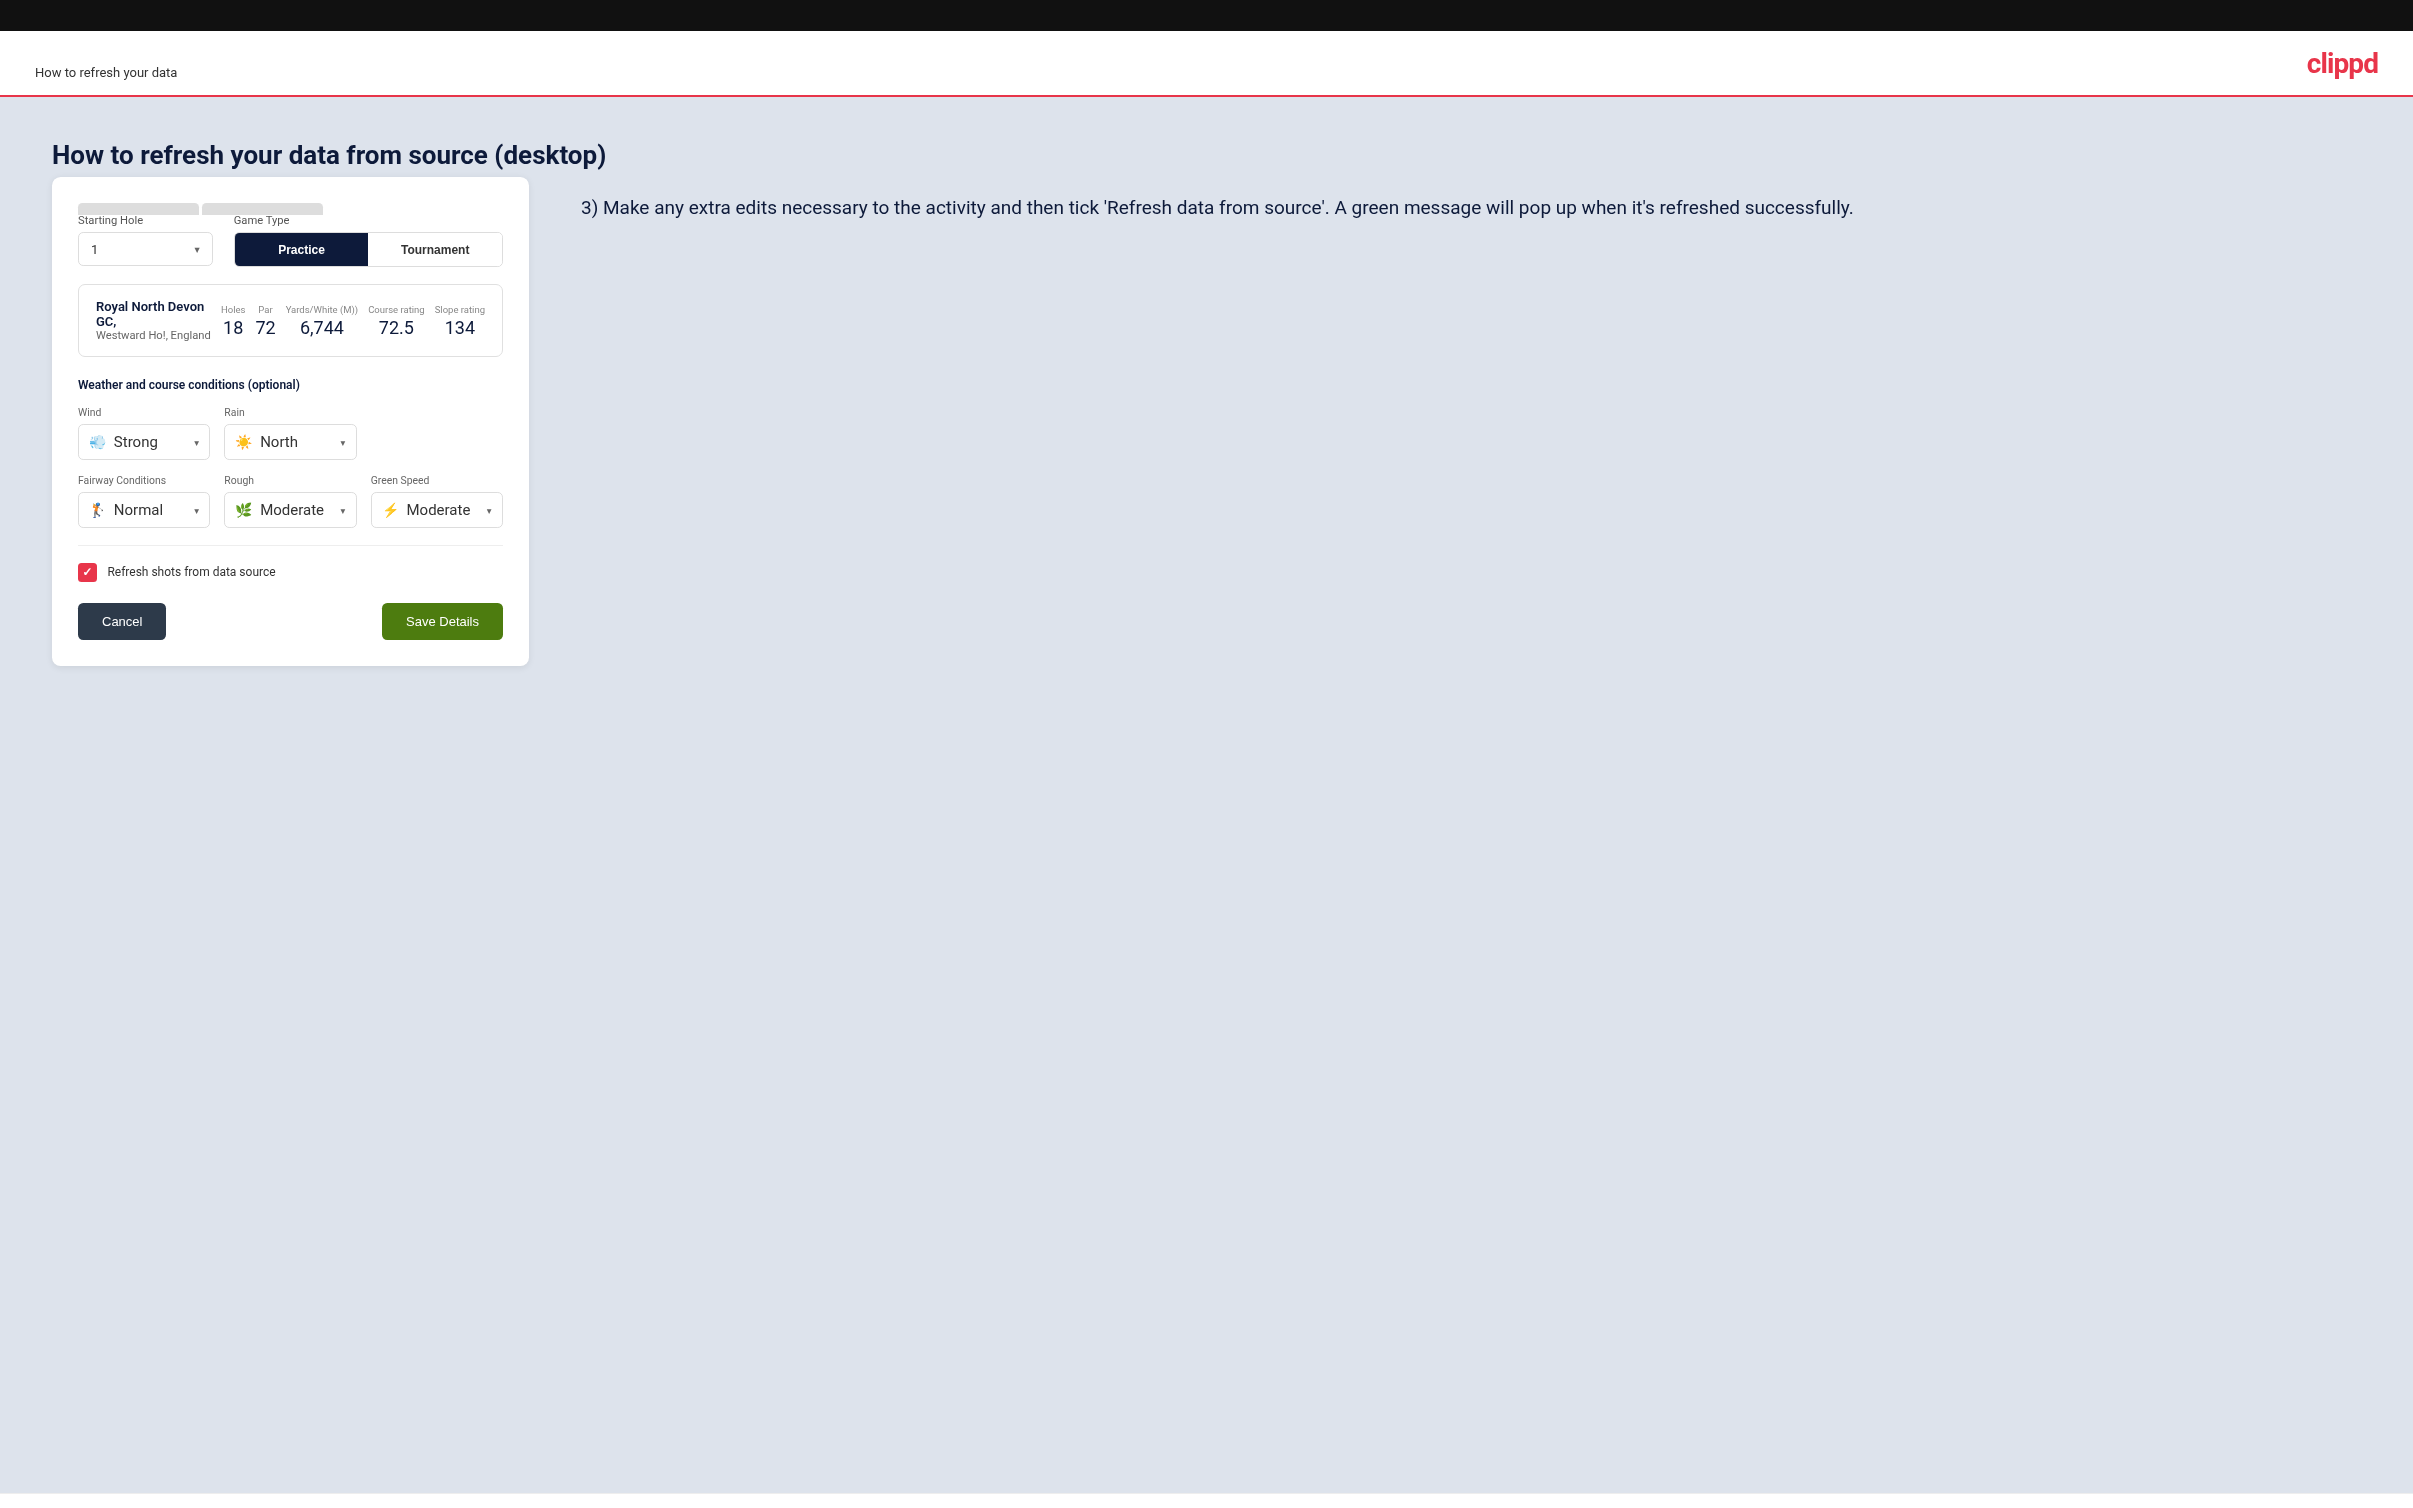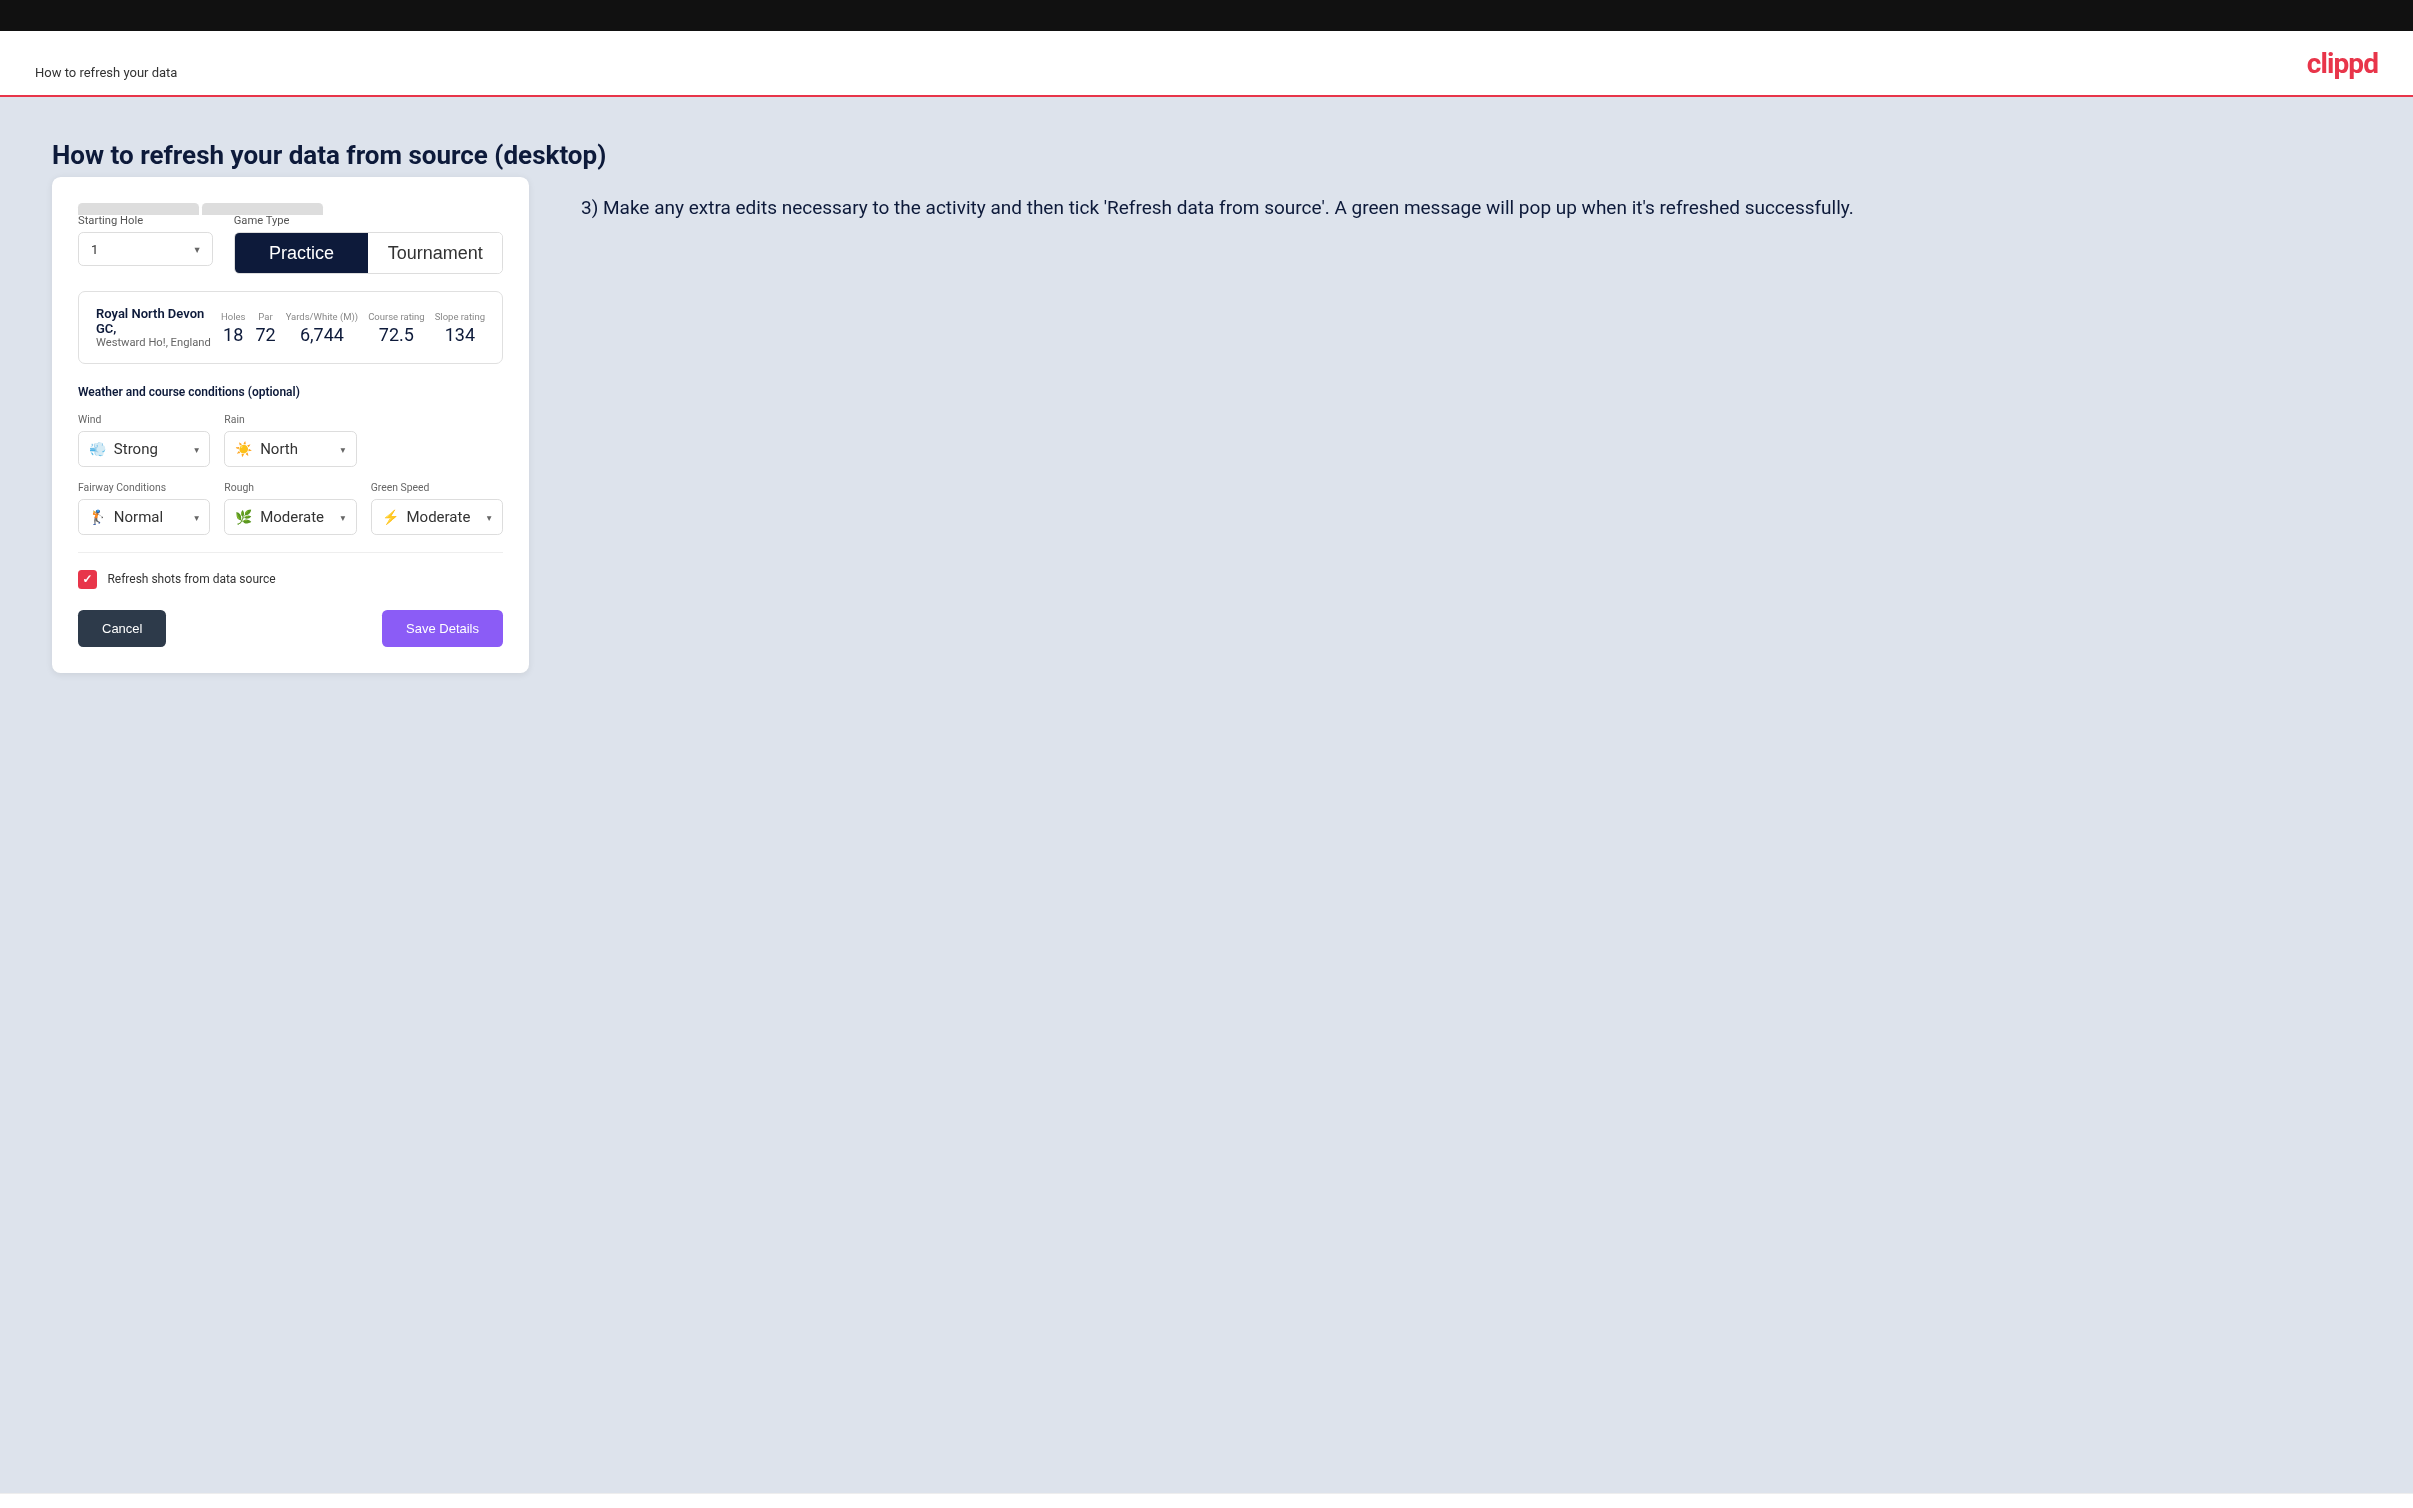--- a/index.html
+++ b/index.html
@@ -114,22 +114,22 @@
     .game-type-buttons {
       display: flex;
       border: 0.9px solid #ddd;
       border-radius: 5.2px;
       overflow: hidden;
     }
 
     .game-btn {
       flex: 1;
       padding: 9.5px;
-      font-size: 18px;
-      font-weight: 400;
+      font-size: 12px;
+      font-weight: 700;
       border: none;
       cursor: pointer;
       background: #fff;
       color: #333;
     }
 
     .game-btn.active {
       background: #0d1a3a;
       color: #fff;
     }
@@ -273,21 +273,21 @@
       color: #fff;
       border: none;
       border-radius: 5.2px;
       padding: 11.2px 24px;
       font-size: 13px;
       font-weight: 500;
       cursor: pointer;
     }
 
     .save-btn {
-      background: #8b5cf6;
+      background: #4d7c0f;
       color: #fff;
       border: none;
       border-radius: 5.2px;
       padding: 11.2px 24px;
       font-size: 13px;
       font-weight: 500;
       cursor: pointer;
     }
 
     .side-text {

